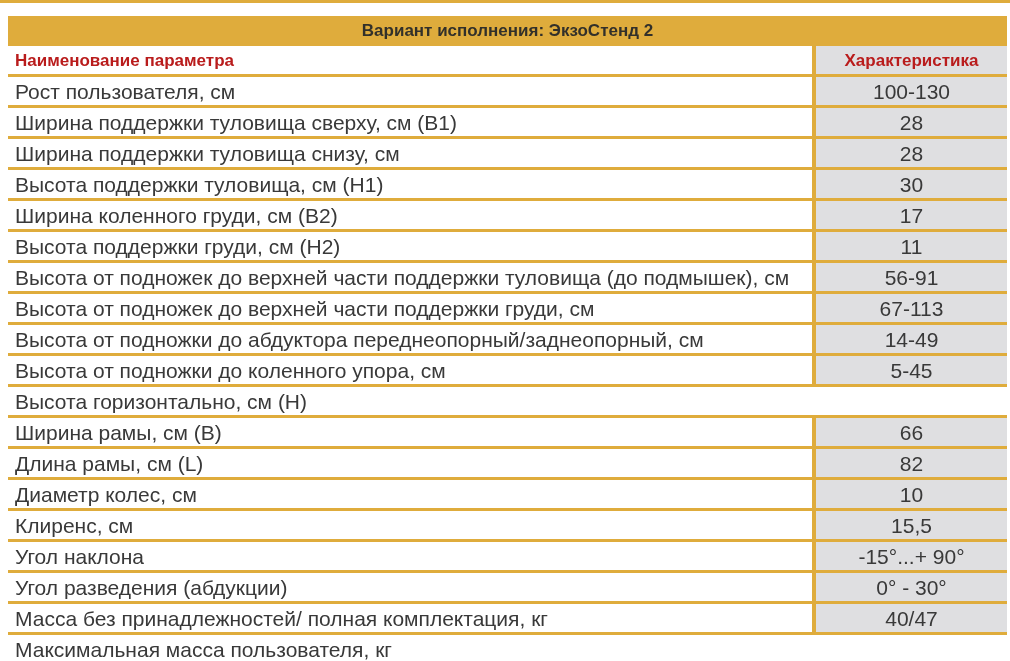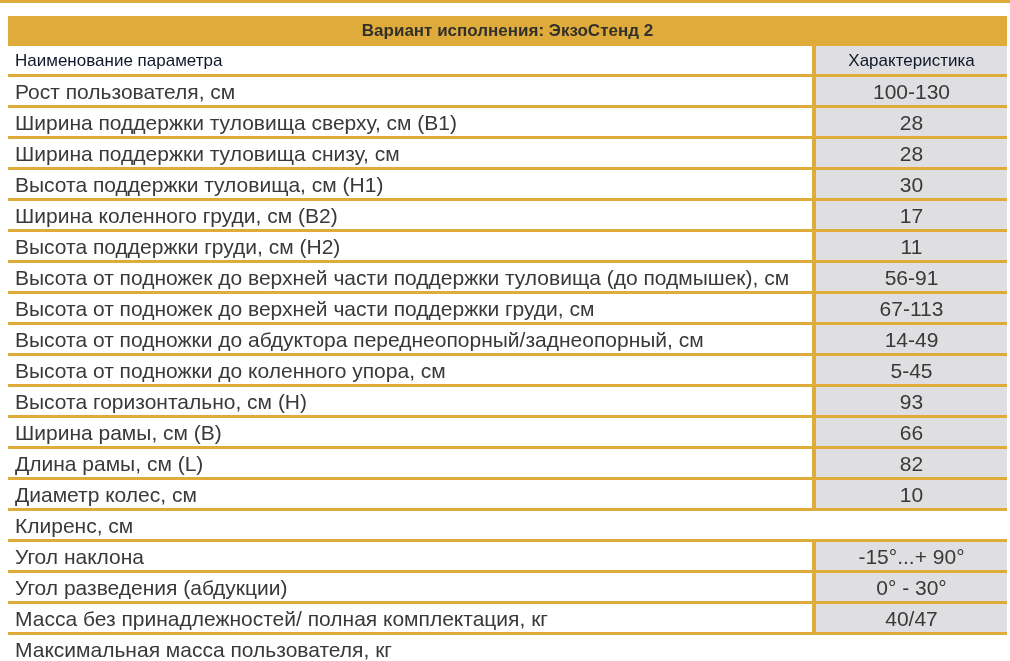--- a/index.html
+++ b/index.html
@@ -50,22 +50,22 @@
   }
   .cell.value{
     width:191px;
     border-left:4px solid var(--gold);
     background:var(--cellgray);
     justify-content:center;
     text-align:center;
   }
   .header-row .cell{
     font-size:17px;
-    font-weight:normal;
-    color:#0f172a;
+    font-weight:bold;
+    color:#b91c1c;
   }
 </style>
 </head>
 <body>
 
 <div class="top-line"></div>
 
 <div class="spec-table">
   <div class="title-row">
     <span>Вариант исполнения: ЭкзоСтенд 2</span>
@@ -122,40 +122,40 @@
     <div class="cell value">14-49</div>
   </div>
 
   <div class="row">
     <div class="cell param">Высота от подножки до коленного упора, см</div>
     <div class="cell value">5-45</div>
   </div>
 
   <div class="row">
     <div class="cell param">Высота горизонтально, см (H)</div>
-    <div class="cell value">93</div>
   </div>
 
   <div class="row">
     <div class="cell param">Ширина рамы, см (B)</div>
     <div class="cell value">66</div>
   </div>
 
   <div class="row">
     <div class="cell param">Длина рамы, см (L)</div>
     <div class="cell value">82</div>
   </div>
 
   <div class="row">
     <div class="cell param">Диаметр колес, см</div>
     <div class="cell value">10</div>
   </div>
 
   <div class="row">
     <div class="cell param">Клиренс, см</div>
+    <div class="cell value">15,5</div>
   </div>
 
   <div class="row">
     <div class="cell param">Угол наклона</div>
     <div class="cell value">-15°...+ 90°</div>
   </div>
 
   <div class="row">
     <div class="cell param">Угол разведения (абдукции)</div>
     <div class="cell value">0° - 30°</div>

